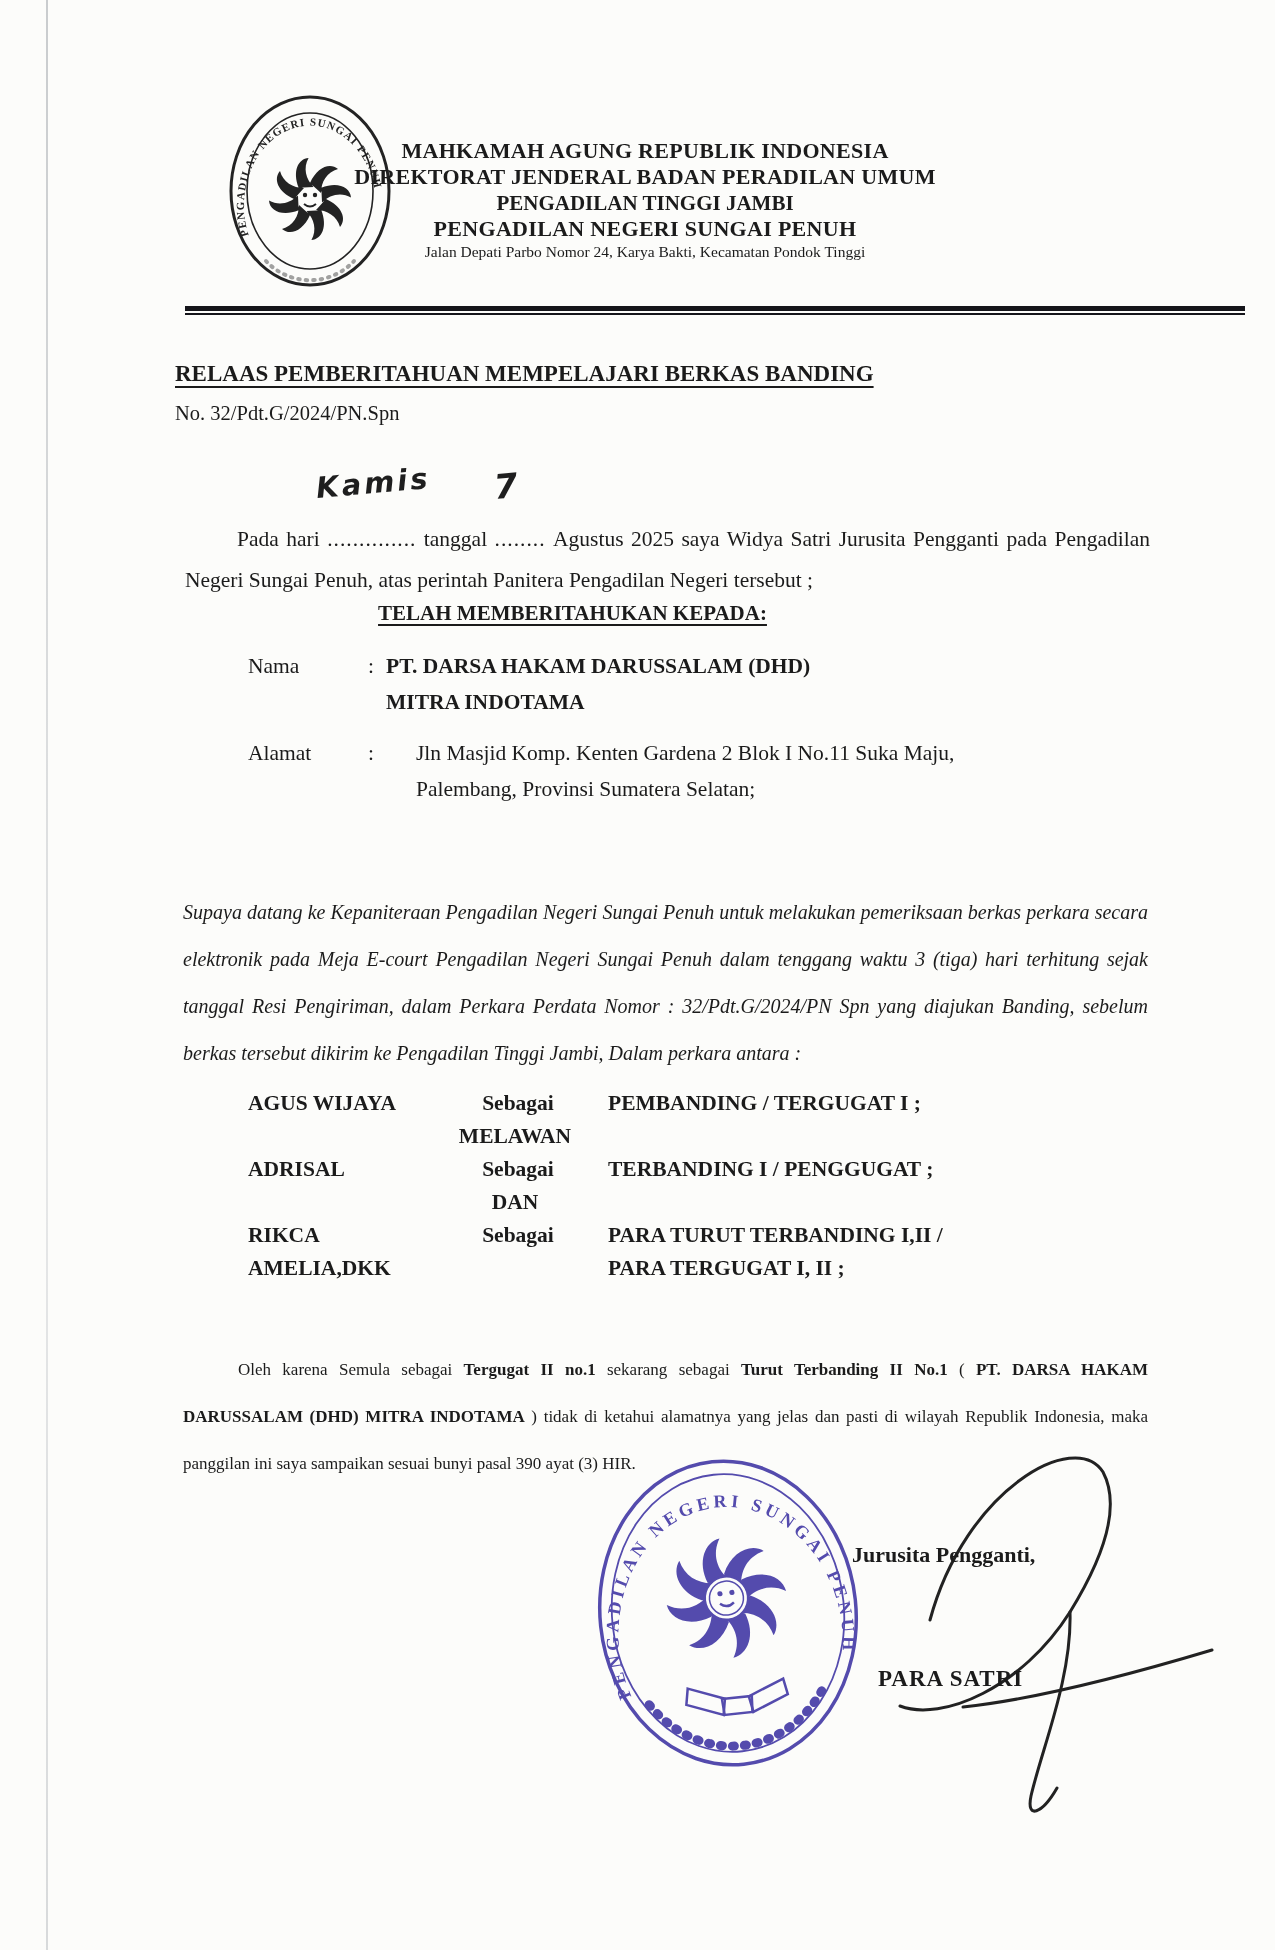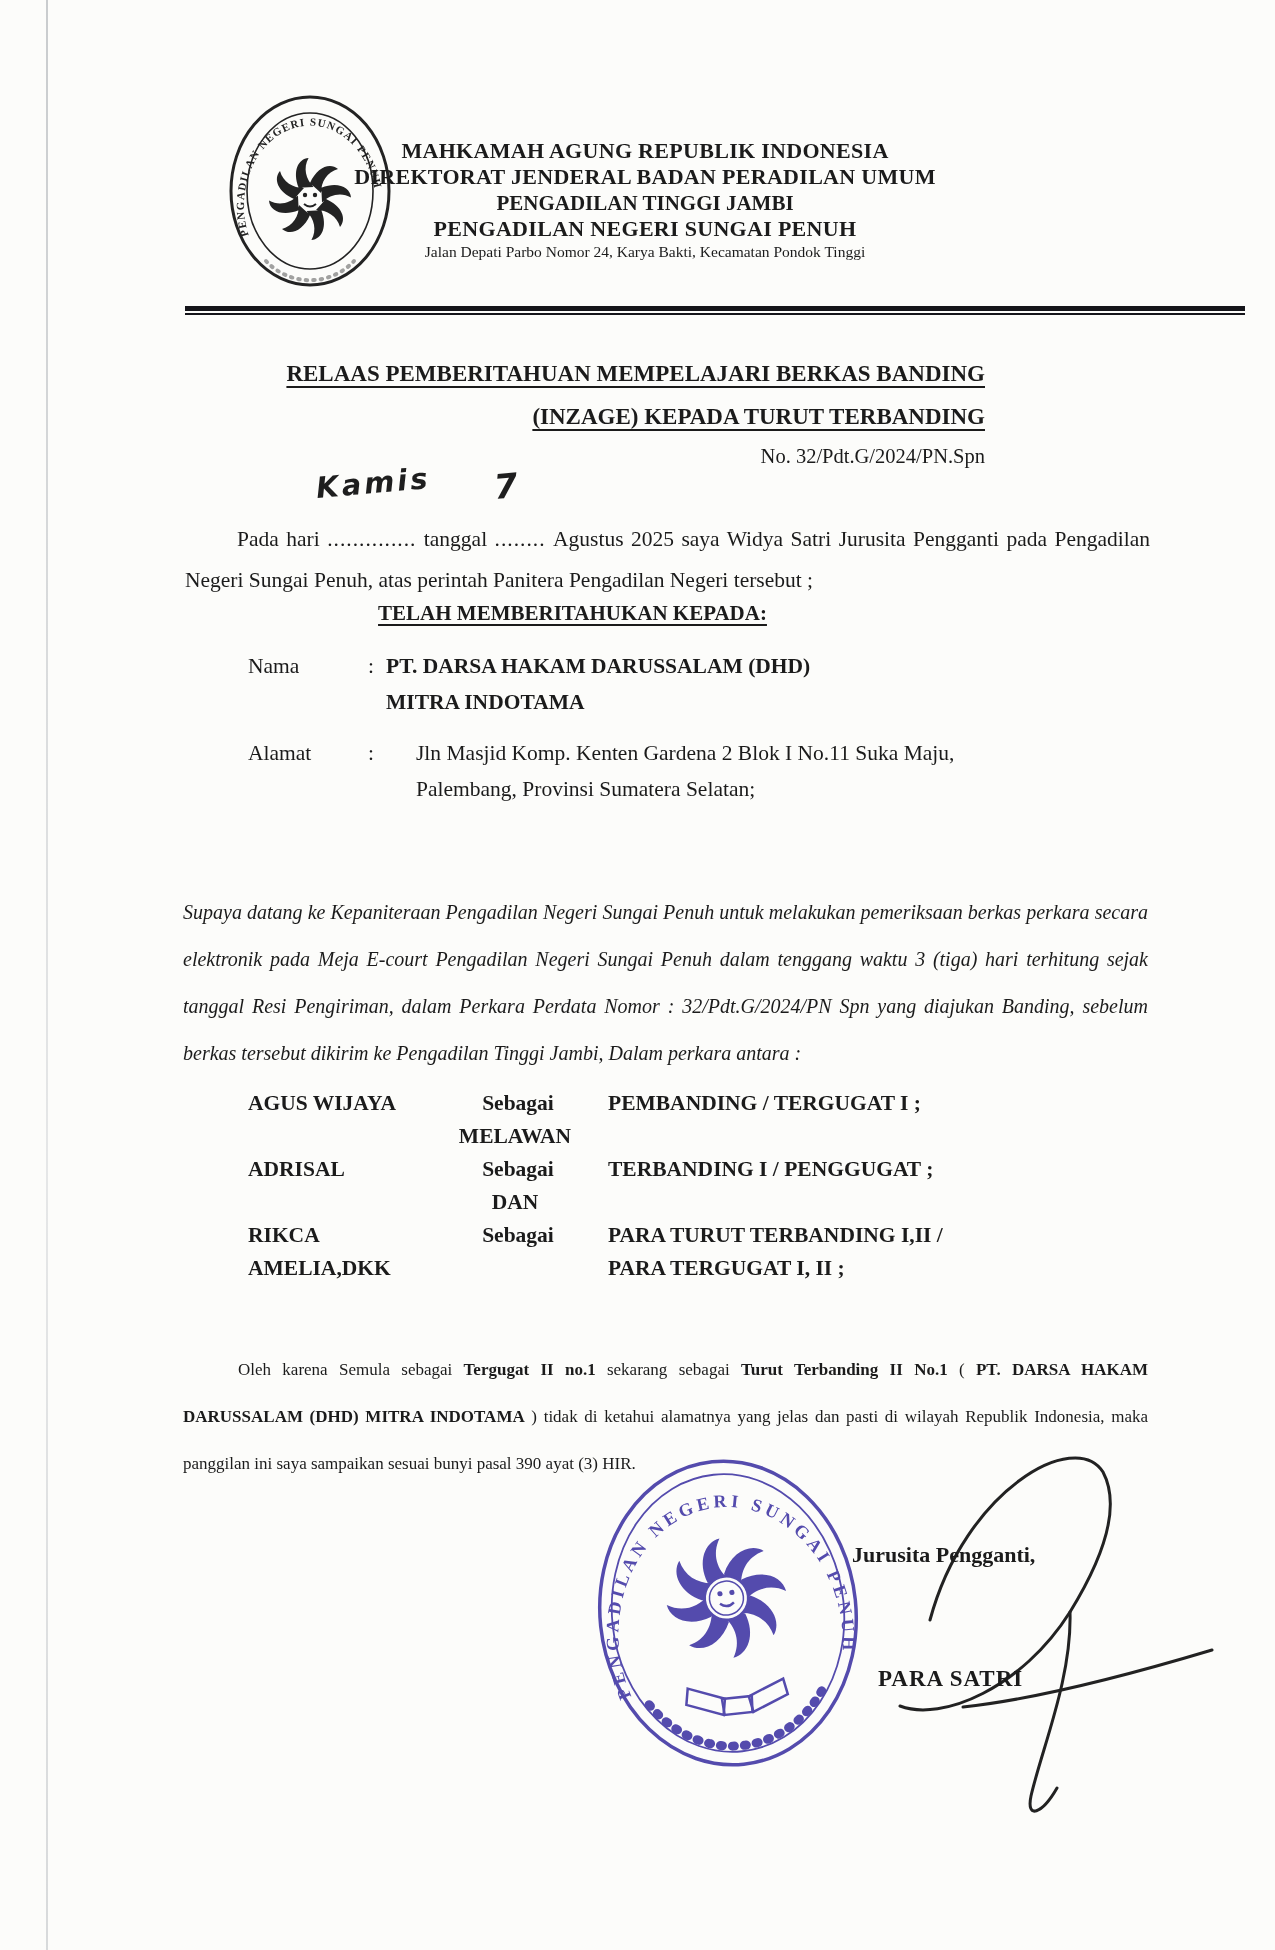--- a/index.html
+++ b/index.html
@@ -15,21 +15,21 @@
   
   .seal-svg{position:absolute;left:226px;top:93px;width:168px;height:200px;}
   .lh-text{position:absolute;left:320px;top:92px;width:650px;text-align:center;line-height:26px;margin-top:46px;}
   .lh-b{font-weight:bold;font-size:22px;letter-spacing:.3px;}
   .lh-b3{font-weight:bold;font-size:21px;}
   .lh-addr{font-size:15.5px;line-height:19px;}
   .rule{position:absolute;left:185px;right:30px;top:306px;border-top:5px solid #15151a;}
   .rule::after{content:"";display:block;margin-top:2px;border-top:2px solid #15151a;}
 
   
-  .title-block{position:absolute;left:175px;top:352px;width:810px;text-align:right;}
+  .title-block{position:absolute;left:175px;top:352px;width:810px;text-align:left;}
   .title-line{font-weight:bold;font-size:23px;text-decoration:underline;text-underline-offset:5px;
     text-decoration-thickness:2px;line-height:43px;}
   .case-no{font-size:20.5px;line-height:36px;}
 
   
   .opening{position:absolute;left:185px;top:497px;width:965px;font-size:21.5px;
     line-height:41px;text-align:justify;text-indent:52px;}
   .dots{letter-spacing:1px;}
   .hand{position:absolute;font-family:"DejaVu Sans",sans-serif;font-style:italic;
     font-weight:bold;color:#1e1e1e;transform:rotate(-5deg);}
@@ -109,21 +109,20 @@
     <div class="lh-b">DIREKTORAT JENDERAL BADAN PERADILAN UMUM</div>
     <div class="lh-b3">PENGADILAN TINGGI JAMBI</div>
     <div class="lh-b">PENGADILAN NEGERI SUNGAI PENUH</div>
     <div class="lh-addr">Jalan Depati Parbo Nomor 24, Karya Bakti, Kecamatan Pondok Tinggi</div>
   </div>
 
   <div class="rule"></div>
 
   <div class="title-block">
     <div class="title-line">RELAAS PEMBERITAHUAN MEMPELAJARI BERKAS BANDING</div>
-    <div class="title-line">(INZAGE) KEPADA TURUT TERBANDING</div>
     <div class="case-no">No. 32/Pdt.G/2024/PN.Spn</div>
   </div>
 
   <p class="opening"><span>Pada hari</span>&nbsp;<span class="dots">..............</span>&nbsp;<span>tanggal</span>&nbsp;<span class="dots">........</span>&nbsp;<span>Agustus 2025 saya Widya Satri Jurusita Pengganti pada Pengadilan Negeri Sungai Penuh, atas perintah  Panitera Pengadilan Negeri tersebut ;</span></p>
   <span class="hand hand-day">Kamis</span>
   <span class="hand hand-date">7</span>
 
   <div class="notice-heading">TELAH MEMBERITAHUKAN KEPADA:</div>
 
   <div class="kv kv-nama">

